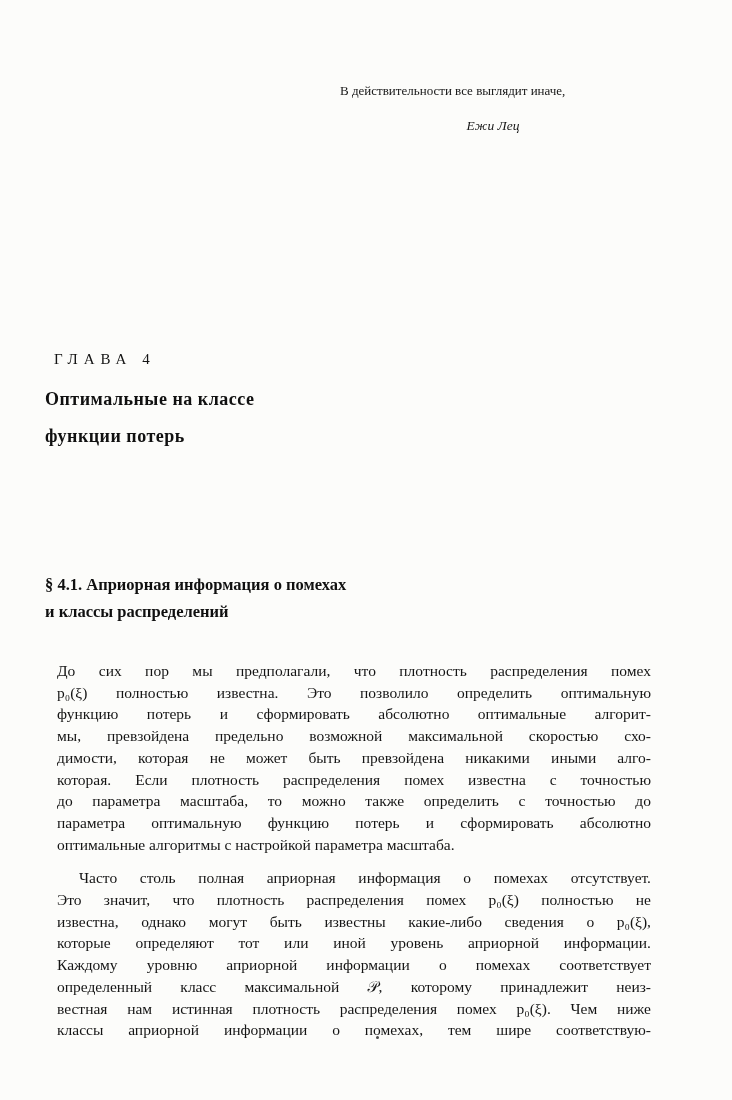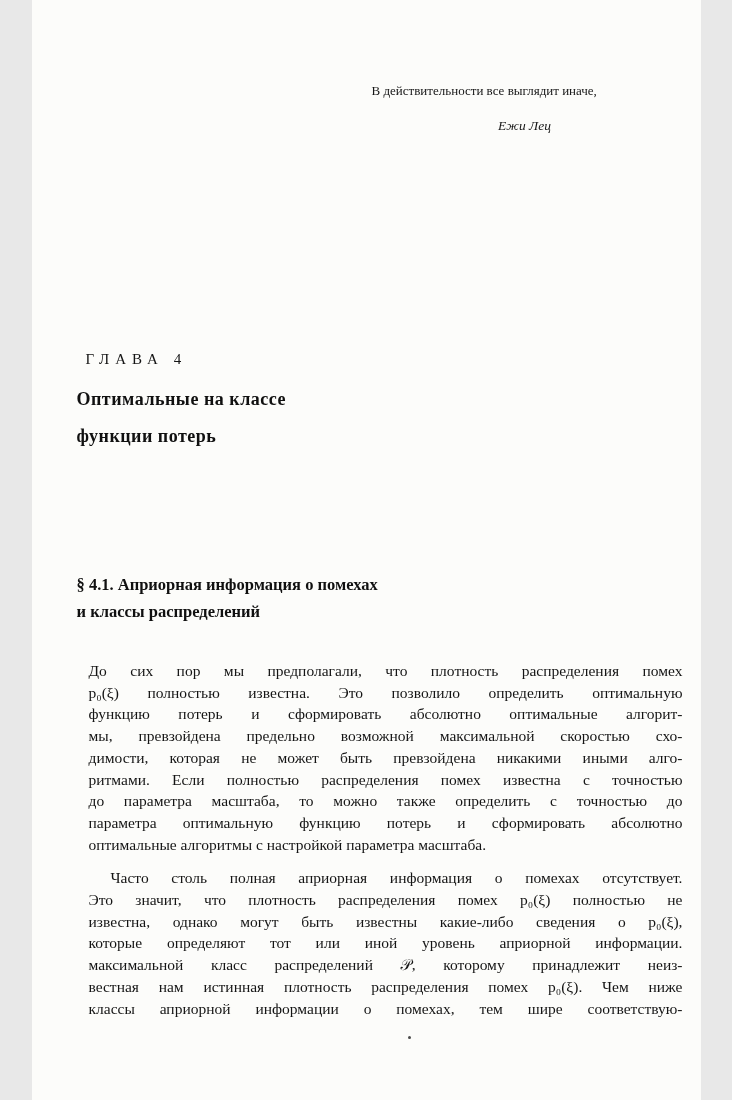--- a/index.html
+++ b/index.html
@@ -2,21 +2,21 @@
 <html><head>
 <meta charset="utf-8">
 <style>
   html, body {
     margin: 0;
     padding: 0;
     background: #e8e8e8;
   }
   .page {
     position: relative;
-    width: 669px;
+    width: 732px;
     height: 1100px;
     margin: 0 auto;
     background: #fcfcfa;
     overflow: hidden;
     font-family: "Liberation Serif", "DejaVu Serif", serif;
     color: #1b1b1b;
   }
 
   
   .epigraph {
@@ -131,31 +131,32 @@
     <span class="heading-line">и классы распределений</span>
   </h2>
 
   <div class="body-text">
     <div class="paragraph">
         <div class="text-line">До сих пор мы предполагали, что плотность распределения помех</div>
         <div class="text-line">p₀(ξ) полностью известна. Это позволило определить оптимальную</div>
         <div class="text-line">функцию потерь и сформировать абсолютно оптимальные алгорит-</div>
         <div class="text-line">мы, превзойдена предельно возможной максимальной скоростью схо-</div>
         <div class="text-line">димости, которая не может быть превзойдена никакими иными алго-</div>
-        <div class="text-line">ритмами. Если полностью распределения помех известна с точностью</div>
+        <div class="text-line">которая. Если плотность распределения помех известна с точностью</div>
         <div class="text-line">до параметра масштаба, то можно также определить с точностью до</div>
         <div class="text-line">параметра оптимальную функцию потерь и сформировать абсолютно</div>
         <div class="text-line last-line">оптимальные алгоритмы с настройкой параметра масштаба.</div>
       </div>
     <div class="paragraph indented">
         <div class="text-line">Часто столь полная априорная информация о помехах отсутствует.</div>
         <div class="text-line">Это значит, что плотность распределения помех p₀(ξ) полностью не</div>
         <div class="text-line">известна, однако могут быть известны какие-либо сведения о p₀(ξ),</div>
         <div class="text-line">которые определяют тот или иной уровень априорной информации.</div>
-        <div class="text-line">максимальной класс распределений 𝒫, которому принадлежит неиз-</div>
+        <div class="text-line">Каждому уровню априорной информации о помехах соответствует</div>
+        <div class="text-line">определенный класс максимальной 𝒫, которому принадлежит неиз-</div>
         <div class="text-line">вестная нам истинная плотность распределения помех p₀(ξ). Чем ниже</div>
         <div class="text-line">классы априорной информации о помехах, тем шире соответствую-</div>
       </div>
   </div>
 
   <div class="page-dot"></div>
 
 </div>
 
 </body></html>

